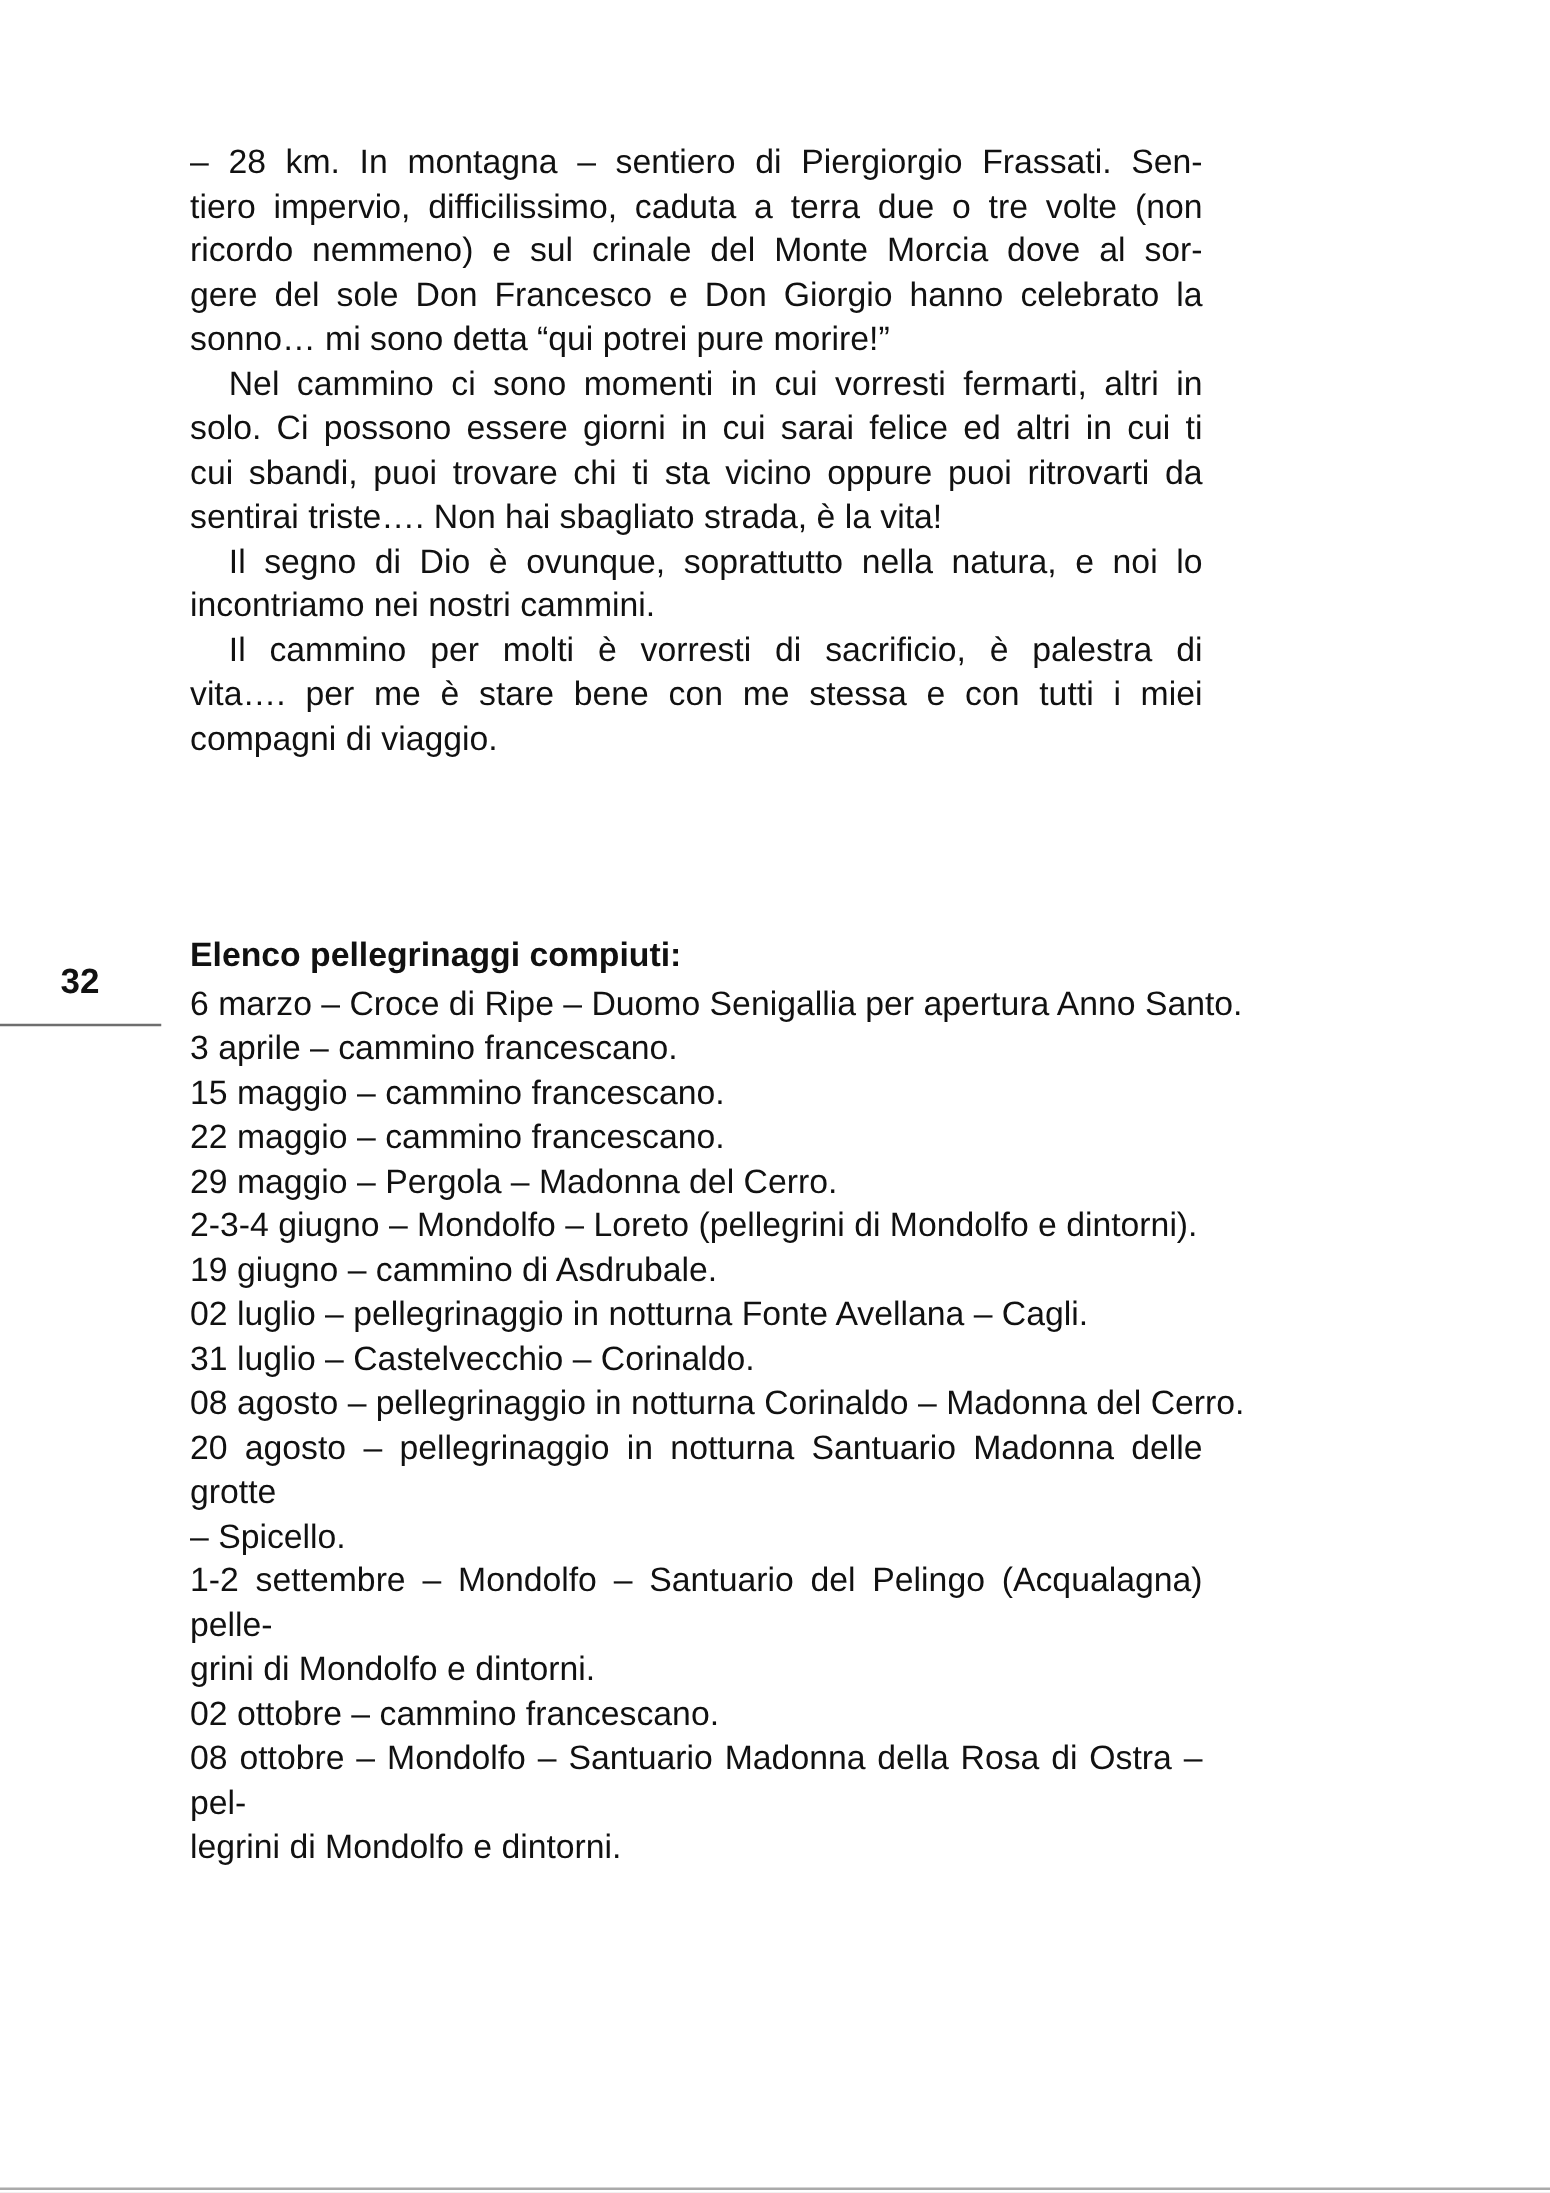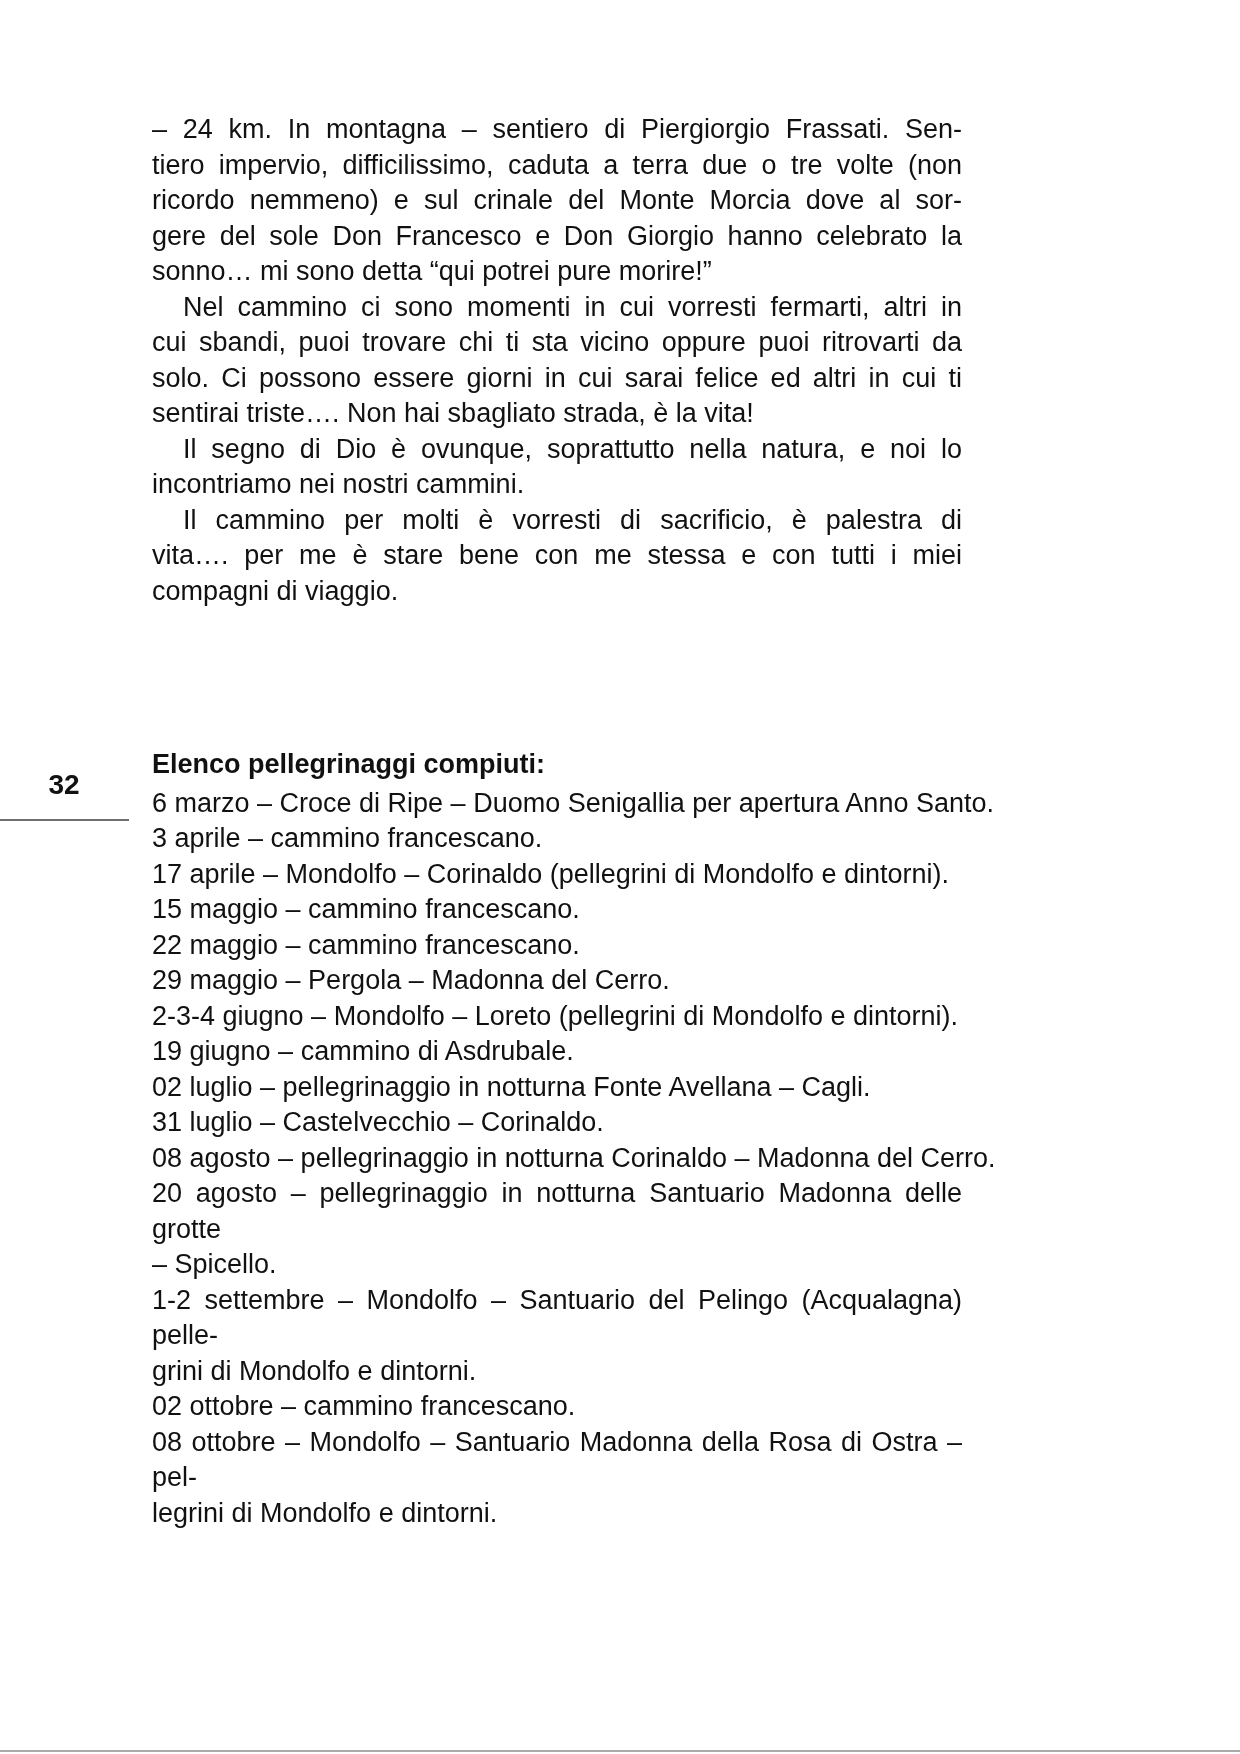--- a/index.html
+++ b/index.html
@@ -63,53 +63,50 @@
 <div class="page">
 
   <div class="pagenum-wrap">
     <div class="pagenum">32</div>
     <div class="pagenum-rule"></div>
   </div>
 
   <div class="content">
     <div>
         <div class="para">
-          <div class="line j">– 24 km. In montagna – sentiero di Piergiorgio Frassati. Sen-</div>
+          <div class="line j">– 28 km. In montagna – sentiero di Piergiorgio Frassati. Sen-</div>
           <div class="line j">tiero impervio, difficilissimo, caduta a terra due o tre  volte (non</div>
           <div class="line j">ricordo nemmeno) e sul crinale del Monte Morcia dove al sor-</div>
           <div class="line j">gere del sole Don Francesco e Don Giorgio hanno celebrato la</div>
           <div class="line">sonno… mi sono detta “qui potrei pure morire!”</div>
         </div>
         <div class="para">
           <div class="line j ind">Nel cammino ci sono momenti in cui vorresti fermarti, altri in</div>
+          <div class="line j">solo. Ci possono essere giorni in cui sarai felice ed altri in cui ti</div>
           <div class="line j">cui sbandi, puoi trovare chi ti sta vicino oppure puoi ritrovarti da</div>
-          <div class="line j">solo. Ci possono essere giorni in cui sarai felice ed altri in cui ti</div>
           <div class="line">sentirai triste…. Non hai sbagliato strada, è la vita!</div>
         </div>
         <div class="para">
           <div class="line j ind">Il segno di Dio è ovunque, soprattutto nella natura, e noi lo</div>
           <div class="line">incontriamo nei nostri cammini.</div>
         </div>
         <div class="para">
           <div class="line j ind">Il cammino per molti è vorresti di sacrificio, è palestra di</div>
           <div class="line j">vita…. per me è stare bene con me stessa e con tutti i miei</div>
           <div class="line">compagni di viaggio.</div>
         </div>
       </div>
     <div class="section-gap"></div>
     <div class="heading">Elenco pellegrinaggi compiuti:</div>
     <div>
         <div class="para">
           <div class="line">6 marzo – Croce di Ripe – Duomo Senigallia per apertura Anno Santo.</div>
         </div>
         <div class="para">
           <div class="line">3 aprile – cammino francescano.</div>
-        </div>
-        <div class="para">
-          <div class="line">17 aprile – Mondolfo – Corinaldo (pellegrini di Mondolfo e dintorni).</div>
         </div>
         <div class="para">
           <div class="line">15 maggio – cammino francescano.</div>
         </div>
         <div class="para">
           <div class="line">22 maggio – cammino francescano.</div>
         </div>
         <div class="para">
           <div class="line">29 maggio – Pergola – Madonna del Cerro.</div>
         </div>

